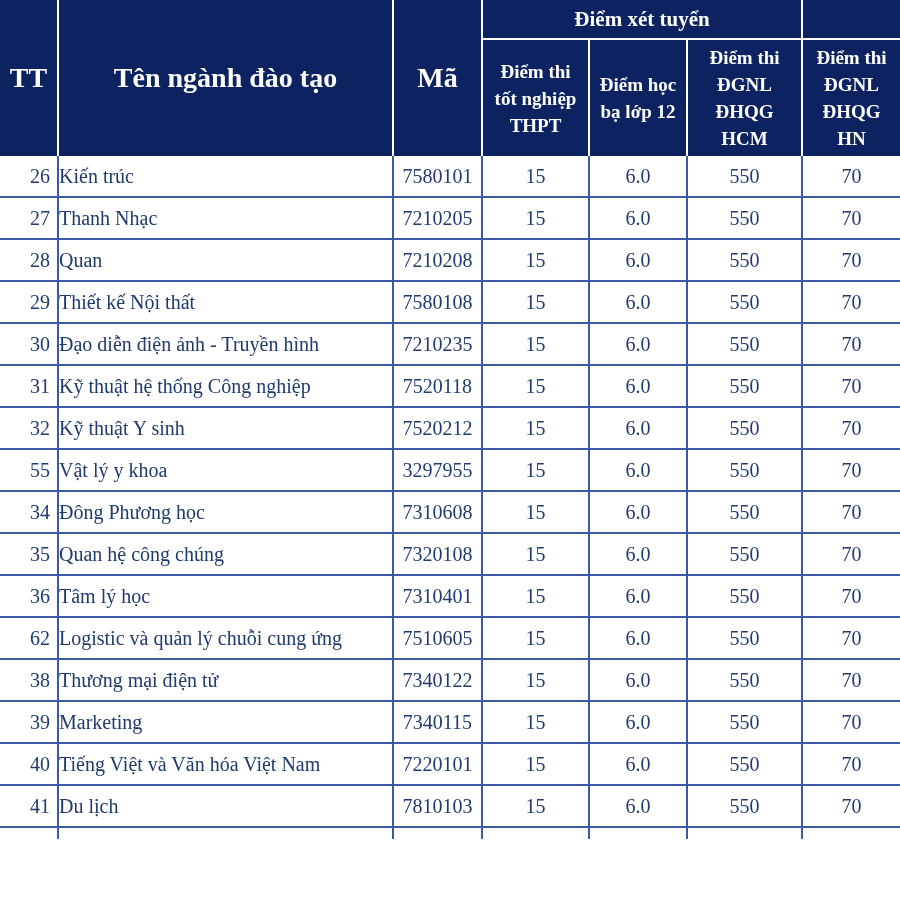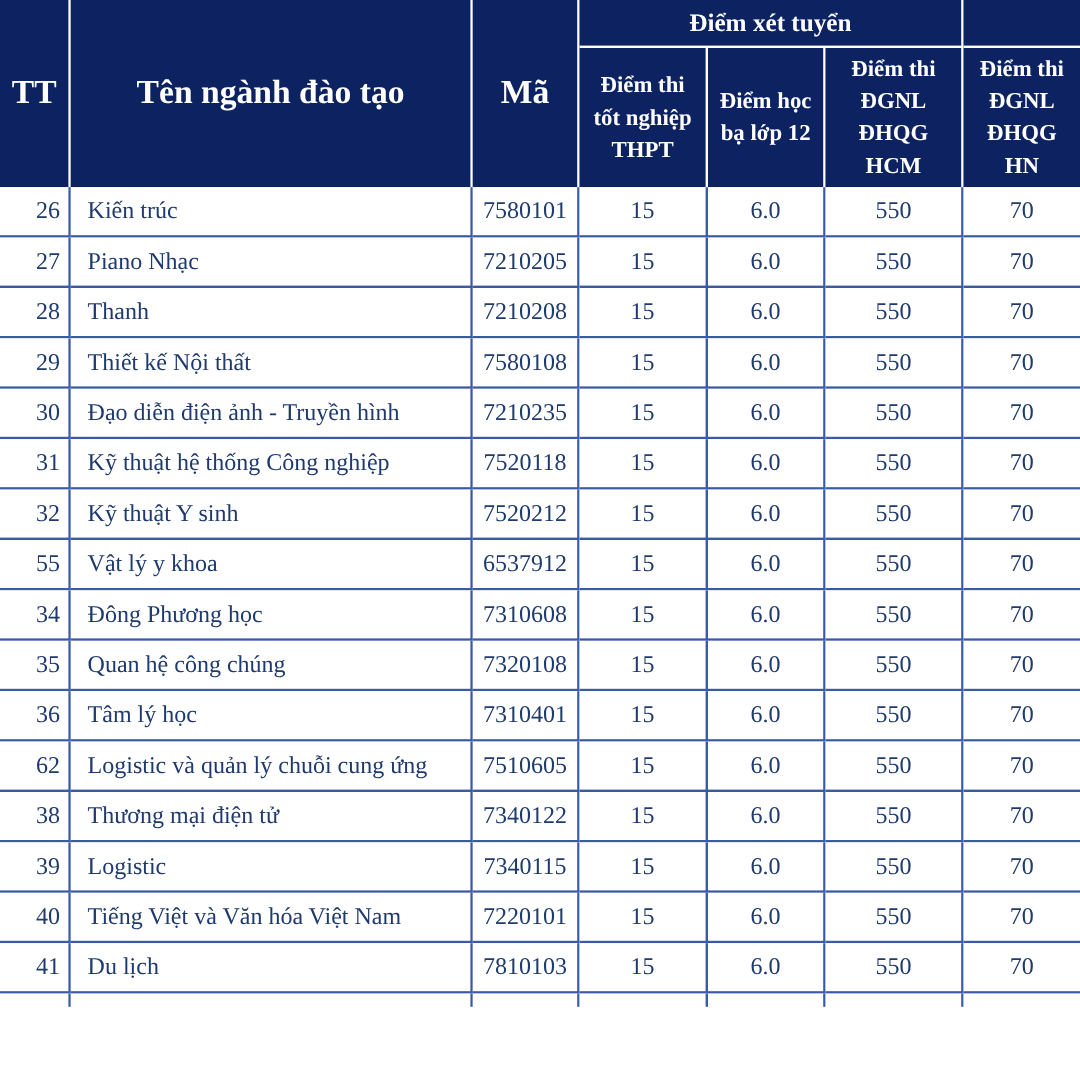--- a/index.html
+++ b/index.html
@@ -46,21 +46,21 @@
     background:#ffffff;
     color:var(--body-text);
     font-size:20px;
     border-bottom:2px solid var(--grid);
     border-right:2px solid var(--grid);
     overflow:hidden;
     white-space:nowrap;
   }
   tbody td:last-child{border-right:none;text-align:center;}
   td.tt{text-align:right;padding-right:7px;}
-  td.name{text-align:left;padding-left:14px;}
+  td.name{text-align:left;padding-left:0;}
   td.num{text-align:center;}
   tr.partial{height:11px;}
   tr.partial td{border-bottom:none;}
 </style>
 </head>
 <body>
 
 <table>
   <colgroup>
     <col style="width:59px">
@@ -100,30 +100,30 @@
     <td class="tt">26</td>
     <td class="name">Kiến trúc</td>
     <td class="num">7580101</td>
     <td class="num">15</td>
     <td class="num">6.0</td>
     <td class="num">550</td>
     <td class="num">70</td>
   </tr>
       <tr>
     <td class="tt">27</td>
-    <td class="name">Piano Nhạc</td>
+    <td class="name">Thanh Nhạc</td>
     <td class="num">7210205</td>
     <td class="num">15</td>
     <td class="num">6.0</td>
     <td class="num">550</td>
     <td class="num">70</td>
   </tr>
       <tr>
     <td class="tt">28</td>
-    <td class="name">Thanh</td>
+    <td class="name">Quan</td>
     <td class="num">7210208</td>
     <td class="num">15</td>
     <td class="num">6.0</td>
     <td class="num">550</td>
     <td class="num">70</td>
   </tr>
       <tr>
     <td class="tt">29</td>
     <td class="name">Thiết kế Nội thất</td>
     <td class="num">7580108</td>
@@ -155,21 +155,21 @@
     <td class="name">Kỹ thuật Y sinh</td>
     <td class="num">7520212</td>
     <td class="num">15</td>
     <td class="num">6.0</td>
     <td class="num">550</td>
     <td class="num">70</td>
   </tr>
       <tr>
     <td class="tt">55</td>
     <td class="name">Vật lý y khoa</td>
-    <td class="num">6537912</td>
+    <td class="num">3297955</td>
     <td class="num">15</td>
     <td class="num">6.0</td>
     <td class="num">550</td>
     <td class="num">70</td>
   </tr>
       <tr>
     <td class="tt">34</td>
     <td class="name">Đông Phương học</td>
     <td class="num">7310608</td>
     <td class="num">15</td>
@@ -208,21 +208,21 @@
     <td class="tt">38</td>
     <td class="name">Thương mại điện tử</td>
     <td class="num">7340122</td>
     <td class="num">15</td>
     <td class="num">6.0</td>
     <td class="num">550</td>
     <td class="num">70</td>
   </tr>
       <tr>
     <td class="tt">39</td>
-    <td class="name">Logistic</td>
+    <td class="name">Marketing</td>
     <td class="num">7340115</td>
     <td class="num">15</td>
     <td class="num">6.0</td>
     <td class="num">550</td>
     <td class="num">70</td>
   </tr>
       <tr>
     <td class="tt">40</td>
     <td class="name">Tiếng Việt và Văn hóa Việt Nam</td>
     <td class="num">7220101</td>

